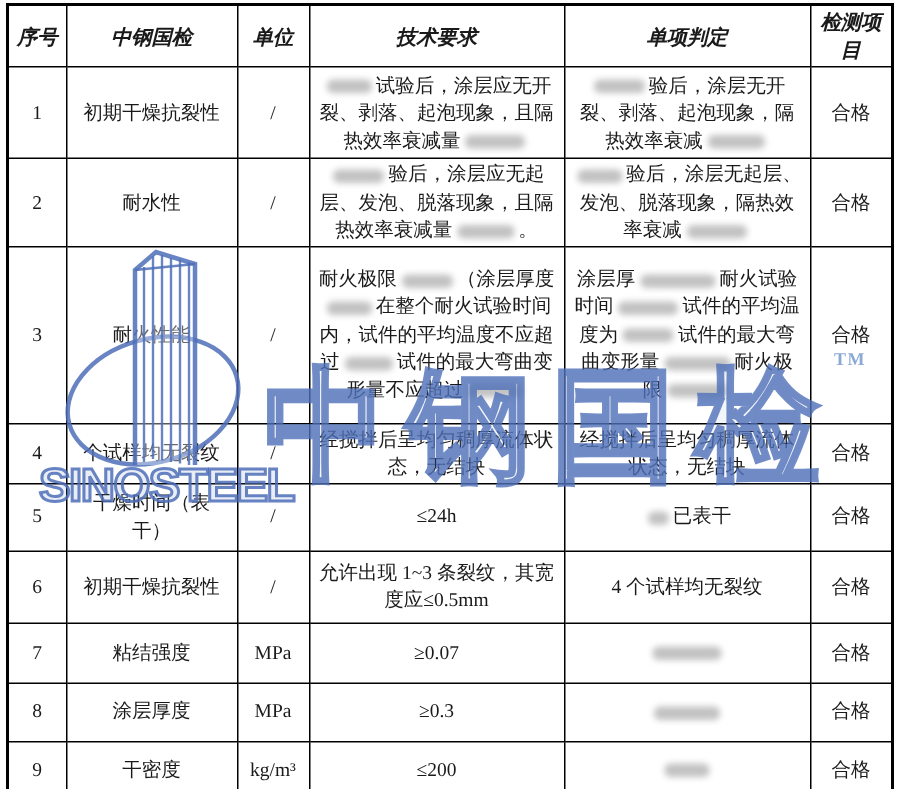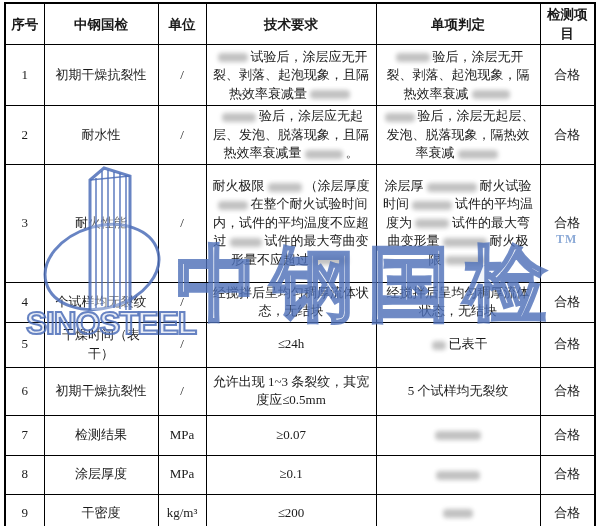--- a/index.html
+++ b/index.html
@@ -15,21 +15,21 @@
     border-collapse:collapse;table-layout:fixed;
     font-size:13px;line-height:1.42;
   }
   table.report th, table.report td{
     border:1px solid #000;
     text-align:center;vertical-align:middle;
     padding:1px 5px;
     word-break:break-all;
   }
   table.report{border:2px solid #000;}
-  table.report thead tr{height:40px;}
+  table.report thead tr{height:40px;font-style:italic;}
   table.report th{font-weight:bold;font-size:13.5px;padding:1px 2px;}
   tbody tr:nth-child(1){height:61px;}
   tbody tr:nth-child(2){height:56px;}
   tbody tr:nth-child(3){height:118px;}
   tbody tr:nth-child(4){height:40px;}
   tbody tr:nth-child(5){height:45px;}
   tbody tr:nth-child(6){height:48px;}
   tbody tr:nth-child(7){height:40px;}
   tbody tr:nth-child(8){height:39px;}
   tbody tr:nth-child(9){height:38px;}
@@ -134,36 +134,36 @@
           <td><span>/</span></td>
           <td><span>≤24h</span></td>
           <td><span class="redact" style="width: 14px;"></span><span>已表干</span></td>
           <td><span>合格</span></td>
         </tr>
         <tr>
           <td><span>6</span></td>
           <td><span>初期干燥抗裂性</span></td>
           <td><span>/</span></td>
           <td><span>允许出现 1~3 条裂纹，其宽度应≤0.5mm</span></td>
-          <td><span>5 个试样均无裂纹</span></td>
+          <td><span>4 个试样均无裂纹</span></td>
           <td><span>合格</span></td>
         </tr>
         <tr>
           <td><span>7</span></td>
-          <td><span>检测结果</span></td>
+          <td><span>粘结强度</span></td>
           <td><span>MPa</span></td>
           <td><span>≥0.07</span></td>
           <td><span class="redact" style="width: 46px;"></span></td>
           <td><span>合格</span></td>
         </tr>
         <tr>
           <td><span>8</span></td>
           <td><span>涂层厚度</span></td>
           <td><span>MPa</span></td>
-          <td><span>≥0.1</span></td>
+          <td><span>≥0.3</span></td>
           <td><span class="redact" style="width: 44px;"></span></td>
           <td><span>合格</span></td>
         </tr>
         <tr>
           <td><span>9</span></td>
           <td><span>干密度</span></td>
           <td><span>kg/m³</span></td>
           <td><span>≤200</span></td>
           <td><span class="redact" style="width: 30px;"></span></td>
           <td><span>合格</span></td>

